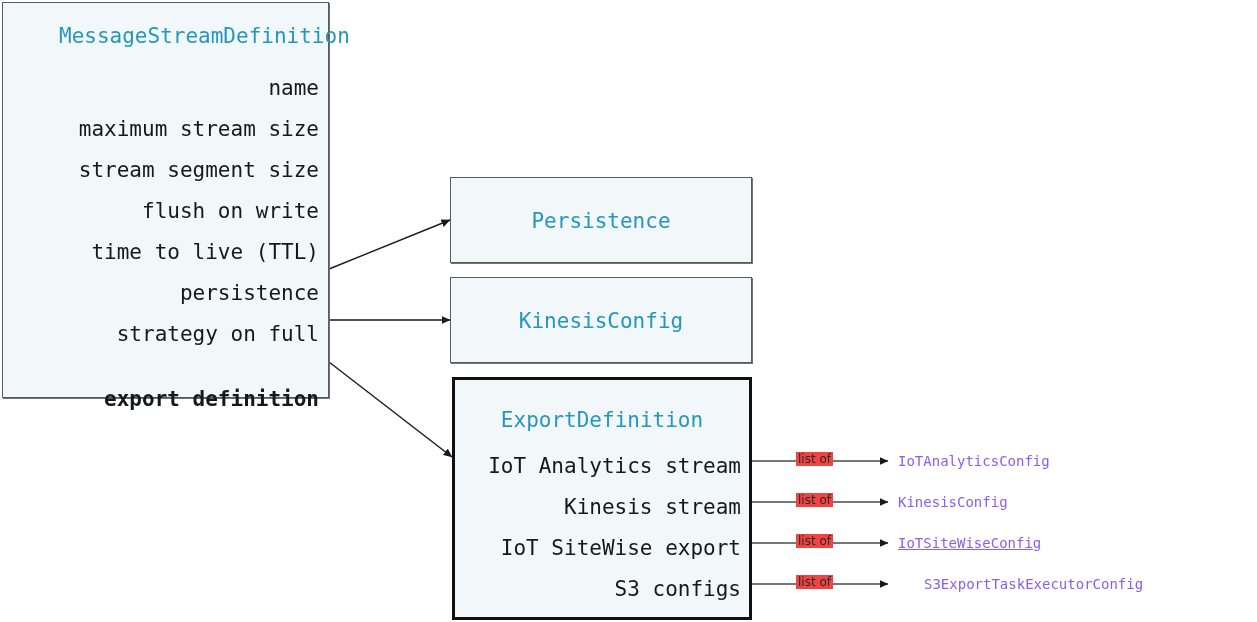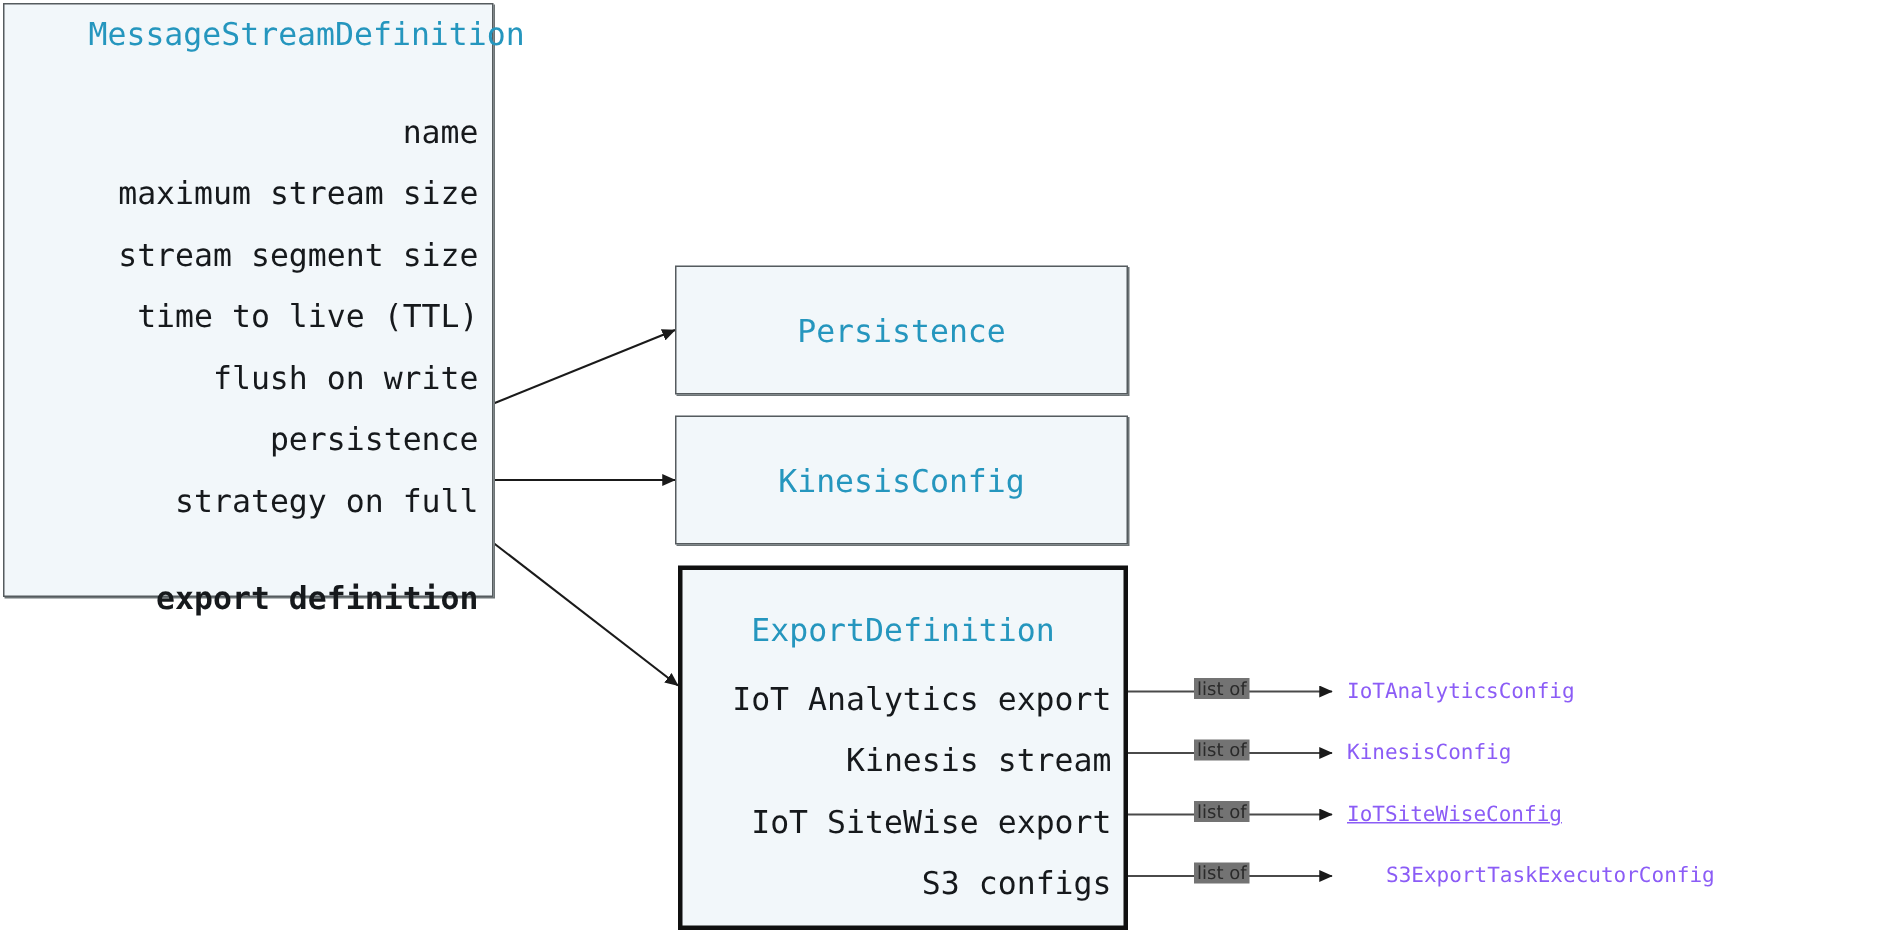--- a/index.html
+++ b/index.html
@@ -63,21 +63,21 @@
   
   #msd-box {
     left: 2px;
     top: 2px;
     width: 327px;
     height: 396px;
   }
   #msd-title {
     position: absolute;
     left: 10px;
-    top: 7px;
+    top: 20px;
     padding-left: 46px;
   }
   #msd-fields {
     position: absolute;
     left: 6px;
     right: 9px;
     top: 65px;
   }
   #msd-fields .field {
     height: 41px;
@@ -147,21 +147,21 @@
     white-space: nowrap;
   }
 
   
   .edge-caption {
     position: absolute;
     font-family: "DejaVu Sans", sans-serif;
     font-size: 12px;
     line-height: 14px;
     color: #2a2a2a;
-    background: #737373;
+    background: #ef4444;
     padding: 0 2px;
     white-space: nowrap;
   }
 
   
   #edges {
     position: absolute;
     left: 0;
     top: 0;
     width: 1257px;
@@ -195,40 +195,40 @@
     <line x1="752" y1="543" x2="888" y2="543" stroke="#4a4a4a" stroke-width="1.4" marker-end="url(#arrowSmall)"></line>
     <line x1="752" y1="584" x2="888" y2="584" stroke="#4a4a4a" stroke-width="1.4" marker-end="url(#arrowSmall)"></line>
   </svg>
 
   <div class="box" id="msd-box">
     <div class="box-title left" id="msd-title">MessageStreamDefinition</div>
     <div id="msd-fields">
       <div class="field">name</div>
       <div class="field">maximum stream size</div>
       <div class="field">stream segment size</div>
+      <div class="field">flush on write</div>
       <div class="field">time to live (TTL)</div>
-      <div class="field">flush on write</div>
       <div class="field">persistence</div>
       <div class="field">strategy on full</div>
       <div class="field bold">export definition</div>
     </div>
   </div>
 
   <div class="box" id="persistence-box">
     <div class="box-title centered">Persistence</div>
   </div>
 
   <div class="box" id="strategy-box">
     <div class="box-title centered">KinesisConfig</div>
   </div>
 
   <div class="box thick" id="export-box">
     <div class="box-title" id="export-title">ExportDefinition</div>
     <div id="export-fields">
-      <div class="field">IoT Analytics export</div>
+      <div class="field">IoT Analytics stream</div>
       <div class="field">Kinesis stream</div>
       <div class="field">IoT SiteWise export</div>
       <div class="field">S3 configs</div>
     </div>
   </div>
 
   <div class="edge-caption" style="left:796px; top:452px;">list of</div>
   <div class="edge-caption" style="left:796px; top:493px;">list of</div>
   <div class="edge-caption" style="left:796px; top:534px;">list of</div>
   <div class="edge-caption" style="left:796px; top:575px;">list of</div>

